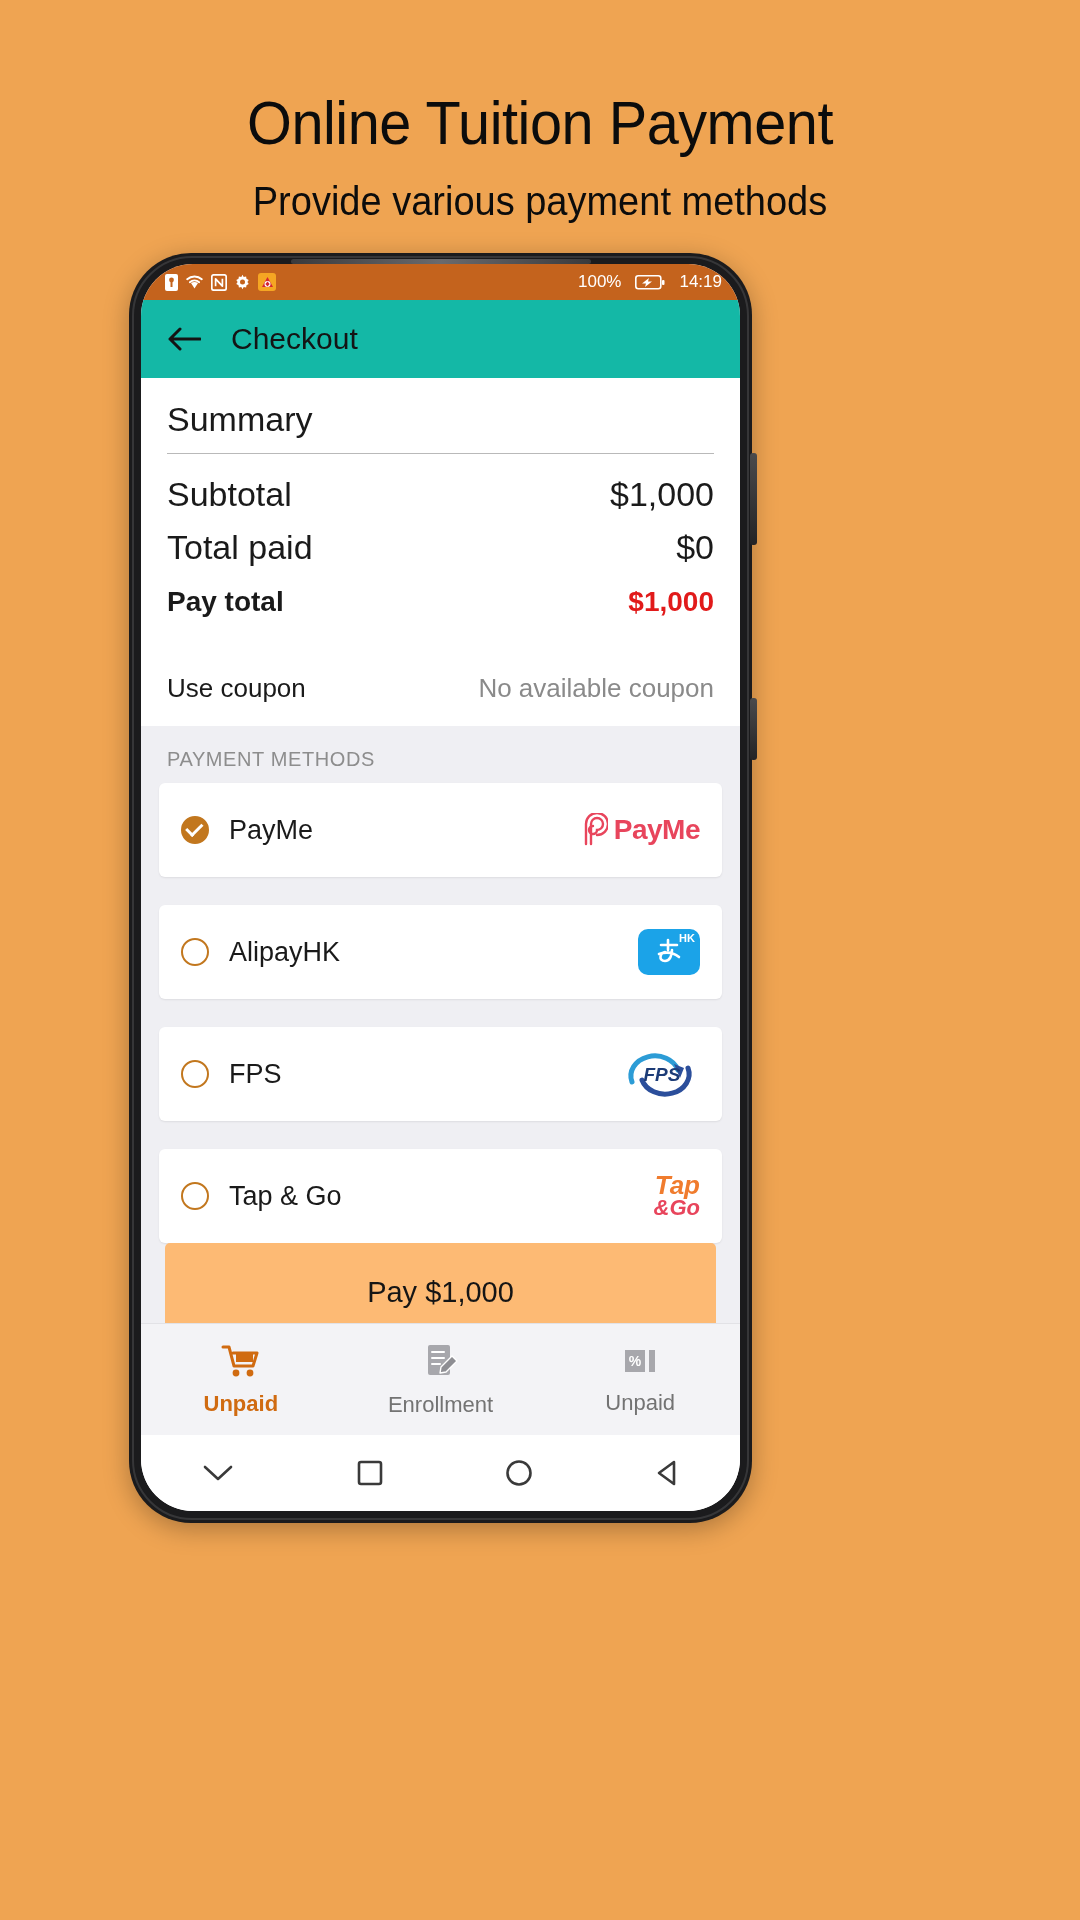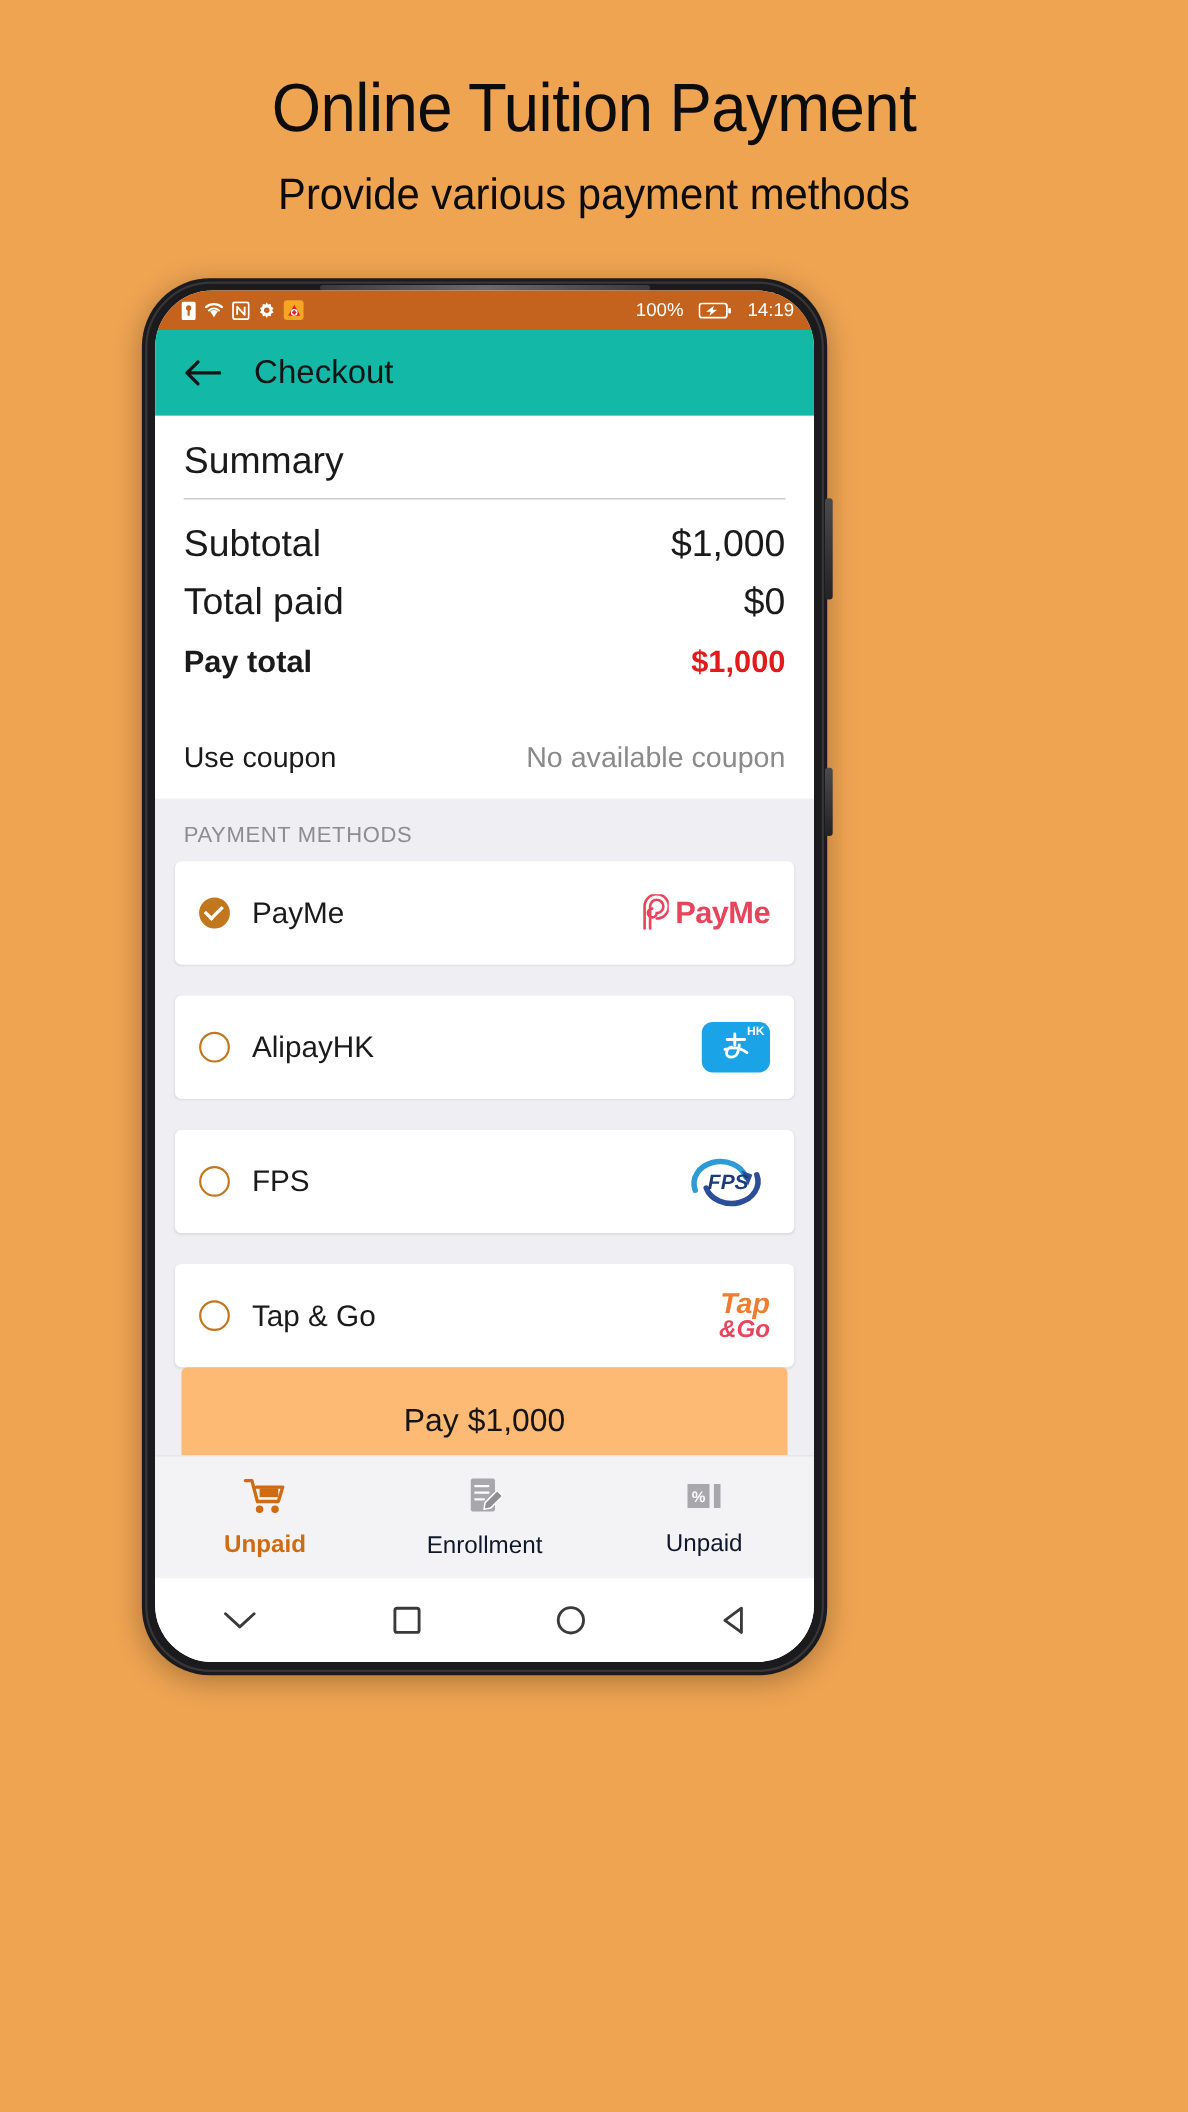--- a/index.html
+++ b/index.html
@@ -6,21 +6,21 @@
   html, body {
     width: 1080px; height: 1920px;
     font-family: "Liberation Sans", sans-serif;
     overflow: hidden;
   }
   body { background: #EFA452; position: relative; }
 
   
   .promo {
     width: 1080px;
-    padding-top: 66px;
+    padding-top: 90px;
     text-align: center;
   }
   .promo-title {
     font-size: 62px;
     line-height: 1.05;
     font-weight: 400;
     color: #0c0c0c;
     letter-spacing: -0.5px;
     font-family: "Liberation Sans", sans-serif;
     transform: scaleX(0.93);
@@ -184,21 +184,21 @@
 
   
   .tabbar {
     background:#F3F3F6;
     height: 112px;
     display:flex; align-items:center;
     border-top:1px solid #e2e2e6;
     flex:0 0 auto;
   }
   .tab { flex:1; display:flex; flex-direction:column; align-items:center; gap:8px; }
-  .tab-label { font-size:22px; color:#0f172a; }
+  .tab-label { font-size:22px; color:#737373; }
   .tab.active .tab-label { color:#D06B11; font-weight:bold; }
 
   
   .navbar {
     background:#fff; height:76px;
     display:flex; align-items:center; justify-content:space-around;
     flex:0 0 auto;
   }
   .nav-ico { color:#3a3a3a; display:flex; align-items:center; justify-content:center; }
 </style>

